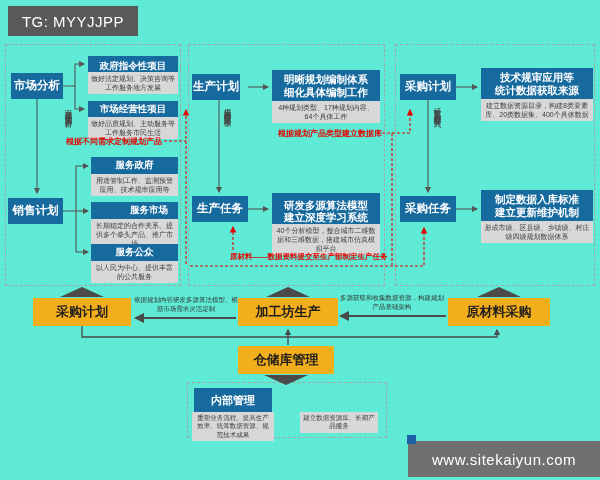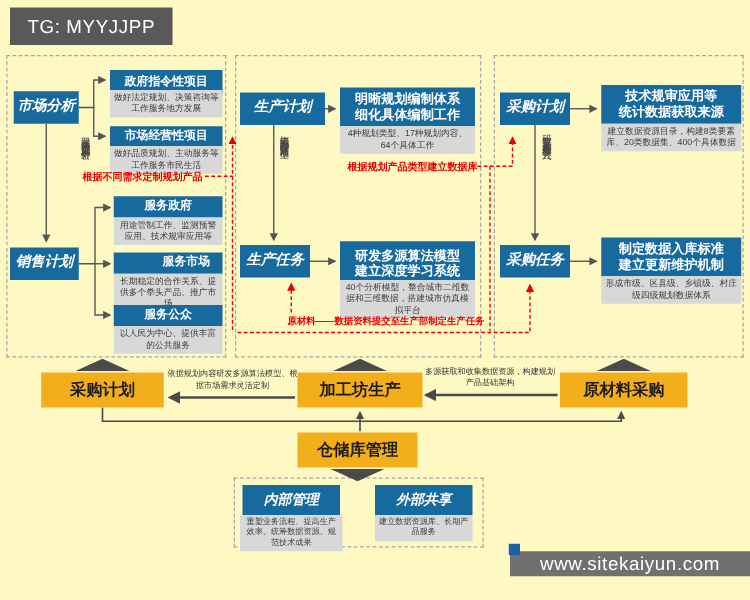--- a/index.html
+++ b/index.html
@@ -1,25 +1,25 @@
 <!DOCTYPE html>
 <html><head>
 <meta charset="utf-8">
 <style>
   * { margin:0; padding:0; box-sizing:border-box; }
   body { background:#fff; font-family:"Liberation Sans","DejaVu Sans",sans-serif; }
-  #stage { position:relative; width:600px; height:480px; background:#fef9c3; overflow:hidden; }
+  #stage { position:relative; width:600px; height:480px; background:#5eead4; overflow:hidden; }
 
   .badge { position:absolute; background:#595959; color:#fff; display:flex; align-items:center;
            justify-content:center; font-size:15px; letter-spacing:.5px; z-index:5; }
   .panel { position:absolute; border:1px dashed #a6a6a6; z-index:1; background:transparent; }
   .bluebox { position:absolute; background:#176a9e; color:#fff; font-weight:bold; display:flex;
              align-items:center; justify-content:center; text-align:center; z-index:3;
              line-height:1.15; white-space:pre-line; }
-  .stage-box { font-size:11.5px;font-style:italic; }
+  .stage-box { font-size:11.5px; }
   .title-box { font-size:9.5px; }
   .big-title  { font-size:10.5px; }
   .subtext { position:absolute; background:#d8d8d8; color:#3c3c3c; font-size:7px; line-height:1.3;
              text-align:center; padding:2px 3px; z-index:3; white-space:pre-line; }
   .rednote { position:absolute; color:#e60000; font-weight:bold; font-size:8px; z-index:4;
              white-space:nowrap; }
   .vnote { position:absolute; writing-mode:vertical-rl; color:#444; font-size:7.5px;
            letter-spacing:1px; z-index:3; }
   .yellowbox { position:absolute; background:#f3ae1c; color:#1d1d1d; font-weight:bold; font-size:13px;
                display:flex; align-items:center; justify-content:center; z-index:3; }
@@ -104,21 +104,21 @@
 
   <div class="bluebox stage-box" style="left:8px; top:198px; width:55px; height:26px;">销售计划</div>
   <div class="subtext" style="left:91px; top:174px; width:87px;">用途管制工作、监测预警应用、技术规审应用等</div>
 
   <div class="bluebox title-box" style="left:91px; top:202px; width:87px; height:17px;padding-left:29px;">服务市场</div>
   <div class="subtext" style="left:91px; top:219px; width:87px;">长期稳定的合作关系、提供多个拳头产品、推广市场</div>
 
   <div class="bluebox title-box" style="left:91px; top:244px; width:87px; height:17px;">服务公众</div>
   <div class="subtext" style="left:91px; top:261px; width:87px;">以人民为中心、提供丰富的公共服务</div>
 
-  <div class="bluebox stage-box" style="left:192px; top:74px; width:68px; height:26px;">生产计划</div>
+  <div class="bluebox stage-box" style="left:192px; top:74px; width:48px; height:26px;">生产计划</div>
 
   <div class="bluebox big-title" style="left:272px; top:70px; width:108px; height:31px;">明晰规划编制体系
 细化具体编制工作</div>
   <div class="subtext" style="left:272px; top:101px; width:108px;">4种规划类型、17种规划内容、64个具体工作</div>
 
   <div class="rednote" style="left:278px; top:128px;">根据规划产品类型建立数据库</div>
   <div class="vnote" style="left:222px; top:102px; height:92px;">依据规划内容研发算法模型</div>
 
   <div class="bluebox stage-box" style="left:192px; top:196px; width:56px; height:26px;">生产任务</div>
 
@@ -152,19 +152,18 @@
 
   <div class="flowlabel" style="left:134px; top:296px; width:104px;">依据规划内容研发多源算法模型、根据市场需求灵活定制</div>
   <div class="flowlabel" style="left:338px; top:294px; width:108px;">多源获取和收集数据资源，构建规划产品基础架构</div>
 
   <div class="yellowbox" style="left:238px; top:346px; width:96px; height:28px;">仓储库管理</div>
   <div class="tri-down" style="left:264px; top:375px;"></div>
 
   <div class="bluebox stage-box" style="left:194px; top:388px; width:78px; height:24px; font-size:11px;">内部管理</div>
   <div class="subtext" style="left:192px; top:412px; width:82px; font-size:6.5px;">重塑业务流程、提高生产效率、统筹数据资源、规范技术成果</div>
 
-  <div class="bluebox stage-box" style="left:300px; top:388px; width:78px; height:24px; font-size:11px;">外部共享</div>
   <div class="subtext" style="left:300px; top:412px; width:78px; font-size:6.5px;">建立数据资源库、长期产品服务</div>
 
   <div class="accent-square" style="left:407px; top:435px;"></div>
-  <div class="badge" style="left:408px; top:441px; width:192px; height:20px; background:#707070;">www.sitekaiyun.com</div>
+  <div class="badge" style="left:408px; top:441px; width:192px; height:36px; background:#707070;">www.sitekaiyun.com</div>
 
 </div>
 
 </body></html>

